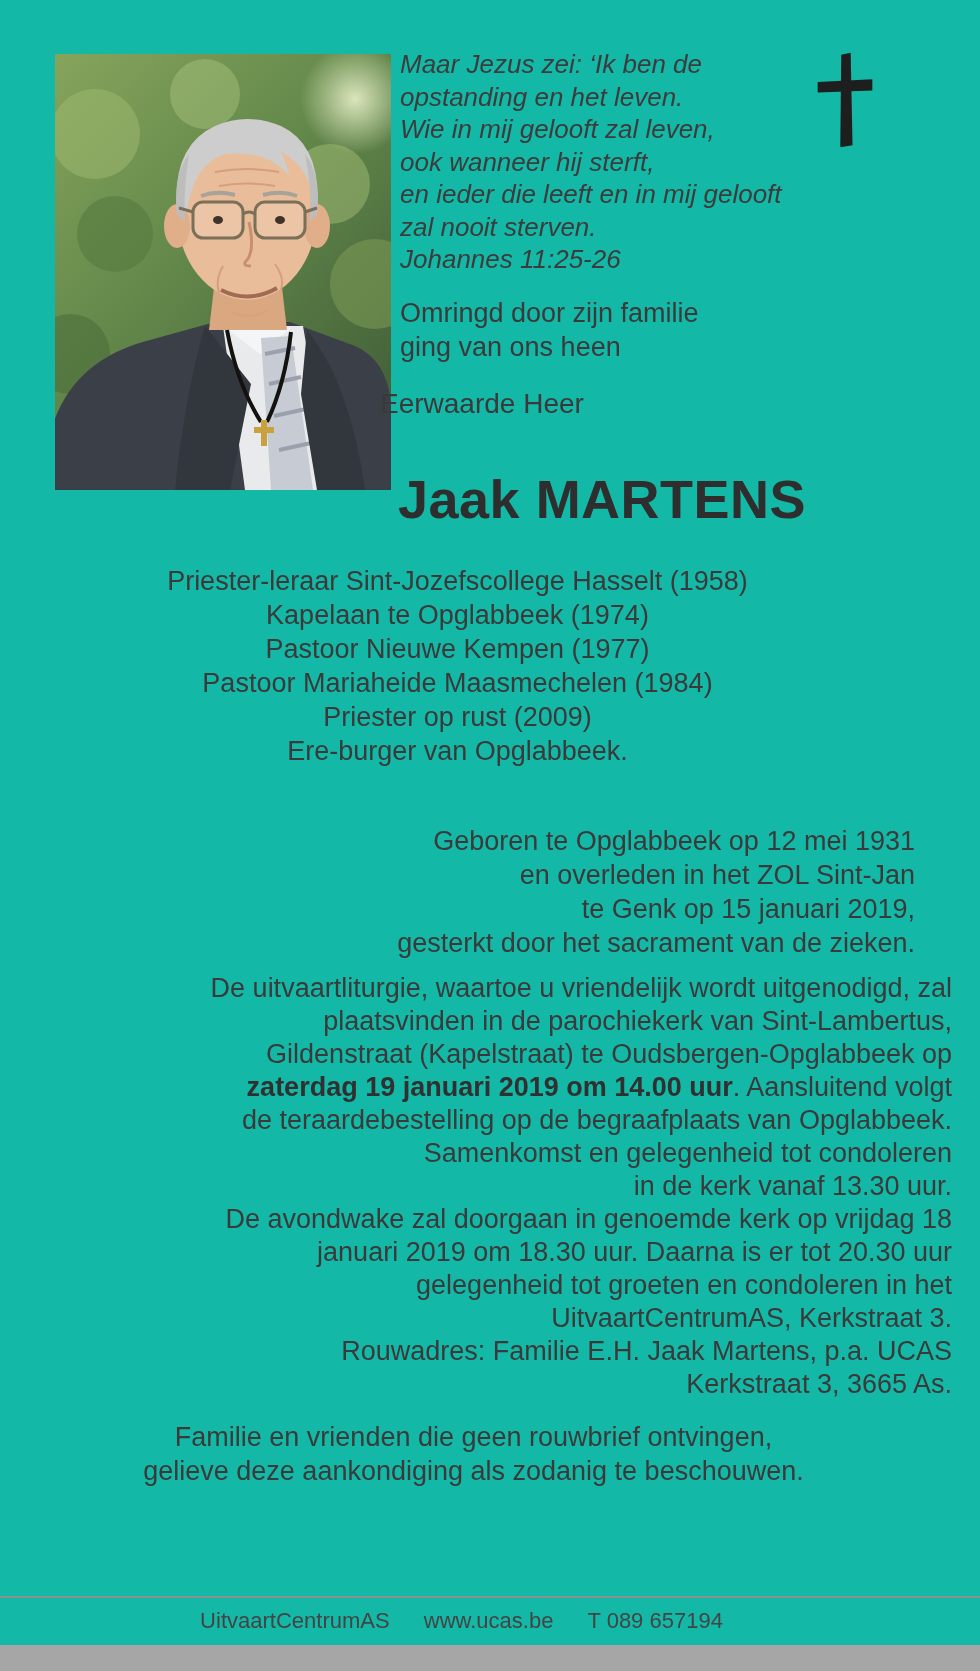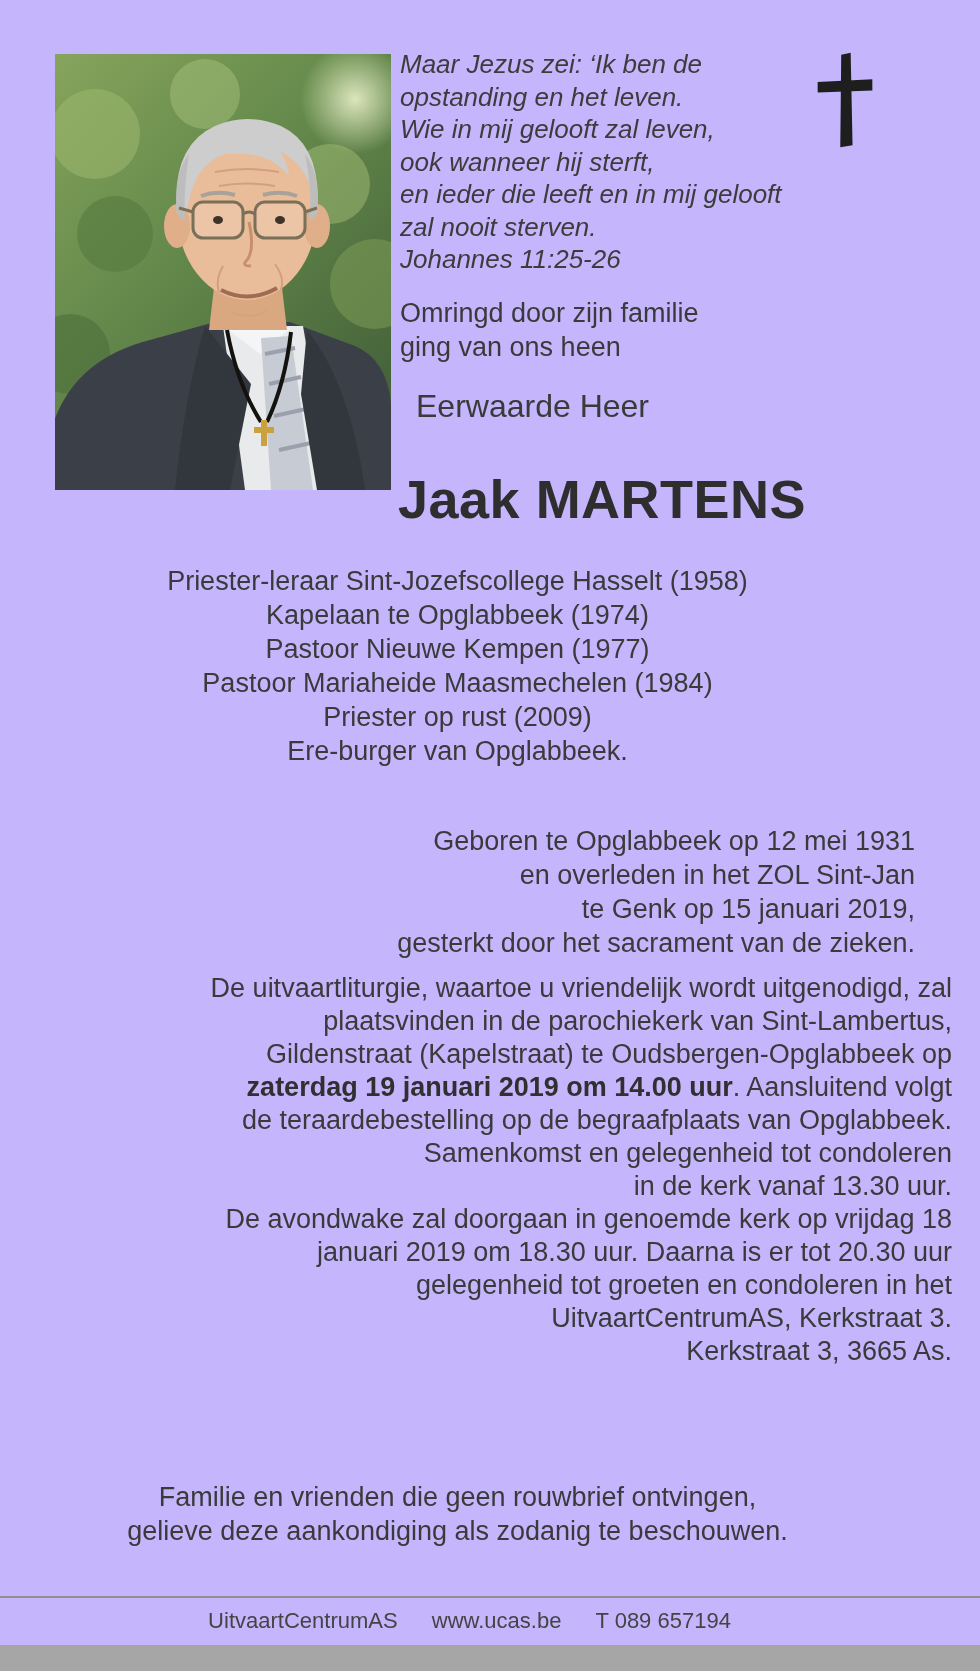--- a/index.html
+++ b/index.html
@@ -1,19 +1,19 @@
 <!DOCTYPE html>
 <html><head>
 <meta charset="utf-8">
 <style>
   html, body { margin:0; padding:0; background:#ffffff; }
   .card {
     position:relative;
     width:980px; height:1671px;
-    background:#c4b5fd;
+    background:#14b8a6;
     font-family:"Liberation Sans", sans-serif;
     color:#3a3a3a;
     overflow:hidden;
   }
   .photo {
     position:absolute; left:55px; top:54px;
     width:336px; height:436px;
   }
   .photo svg { display:block; width:100%; height:100%; }
   .cross {
@@ -24,46 +24,46 @@
   .quote {
     position:absolute; left:400px; top:48px; width:545px;
     font-style:italic; font-size:26px; line-height:32.5px;
     color:#3c3c3c;
   }
   .intro {
     position:absolute; left:400px; top:296px; width:545px;
     font-size:27px; line-height:34px;
   }
   .honorific {
-    position:absolute; left:416px; top:388px;
-    font-size:32px; color:#3a3a3a;text-align:center;
+    position:absolute; left:380px; top:388px;
+    font-size:28px; color:#3a3a3a;text-align:center;
   }
   .name {
     position:absolute; left:398px; top:468px;
     font-size:54px; font-weight:bold; color:#2e2e2e;
     letter-spacing:0.5px; white-space:nowrap;
   }
   .centered-block {
     position:absolute; left:0; width:915px;
     text-align:center; font-size:27px; line-height:34px;
   }
   .career { top:564px; }
   .life   { top:824px;text-align:right; }
   .service {
     position:absolute; left:28px; top:972px; width:924px;
     text-align:right; font-size:27px; line-height:33px;
   }
   .service .b { font-weight:bold; color:#303030; }
-  .notice { top:1480px; }
+  .notice { top:1420px;padding-left:16px; }
   .divider {
     position:absolute; left:0; top:1596px;
     width:980px; height:2px; background:#8f8f8f;
   }
   .footer {
-    position:absolute; left:12px; top:1608px; width:915px;
+    position:absolute; left:4px; top:1608px; width:915px;
     text-align:center; font-size:22px; color:#444444;
   }
   .footer span { margin:0 14px; }
   .bottom-bar {
     position:absolute; left:0; bottom:0;
     width:980px; height:26px; background:#a6a6a6;
   }
 </style>
 </head>
 <body>
@@ -190,20 +190,21 @@
     <div>
       <span class="b">zaterdag 19 januari 2019 om 14.00 uur</span><span>. Aansluitend volgt</span>
     </div>
     <div>de teraardebestelling op de begraafplaats van Opglabbeek.</div>
     <div>Samenkomst en gelegenheid tot condoleren</div>
     <div>in de kerk vanaf 13.30 uur.</div>
     <div>De avondwake zal doorgaan in genoemde kerk op vrijdag 18</div>
     <div>januari 2019 om 18.30 uur. Daarna is er tot 20.30 uur</div>
     <div>gelegenheid tot groeten en condoleren in het</div>
     <div>UitvaartCentrumAS, Kerkstraat 3.</div>
+    <div>Rouwadres: Familie E.H. Jaak Martens, p.a. UCAS</div>
     <div>Kerkstraat 3, 3665 As.</div>
   </div>
 
   <div class="centered-block notice">
     <div>Familie en vrienden die geen rouwbrief ontvingen,</div>
     <div>gelieve deze aankondiging als zodanig te beschouwen.</div>
   </div>
 
   <div class="divider"></div>
   <div class="footer">

